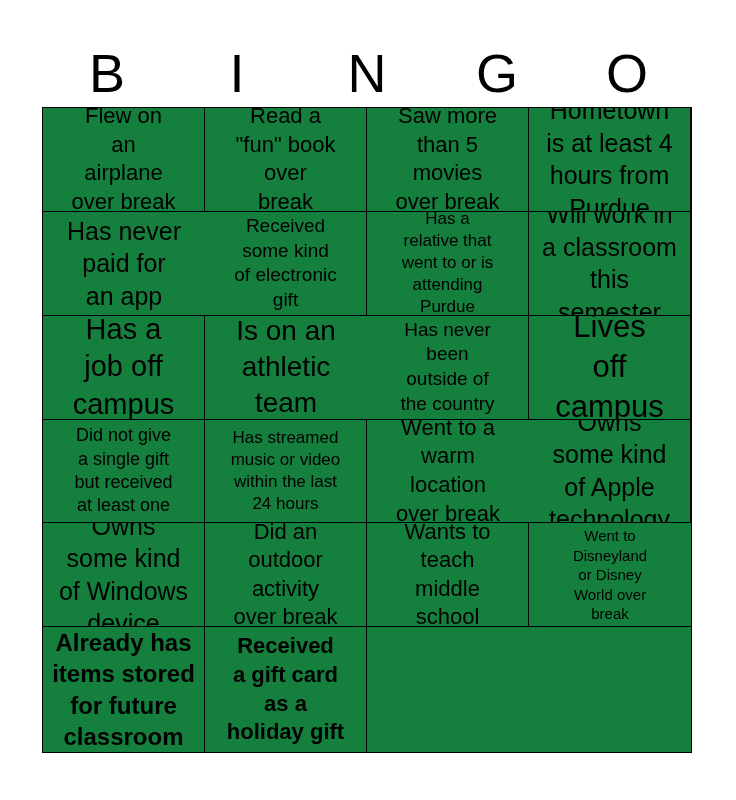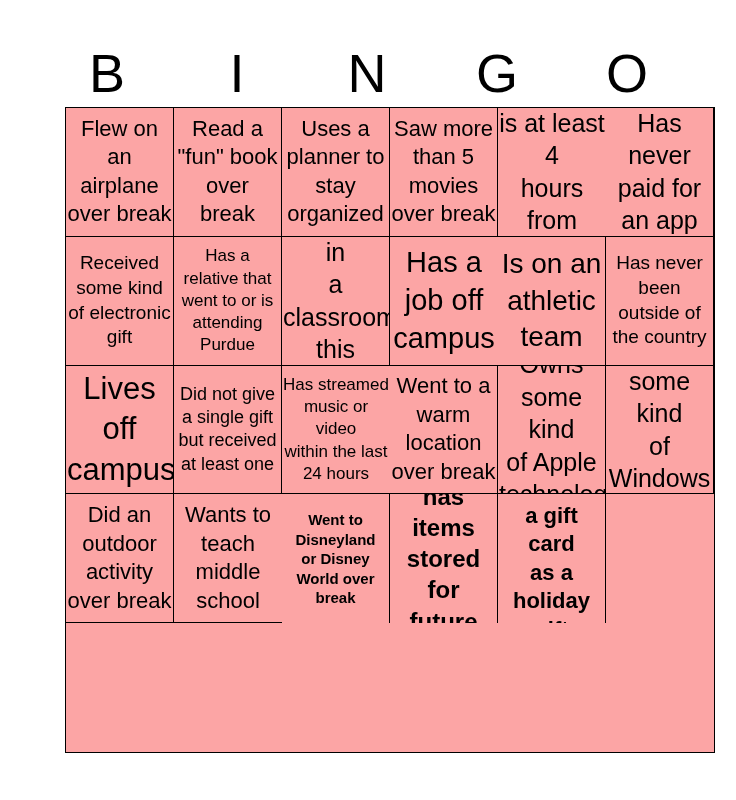--- a/index.html
+++ b/index.html
@@ -36,24 +36,23 @@
   }
   .grid {
     position: absolute;
     left: 42px;
     top: 107px;
     width: 650px;
     height: 646px;
     box-sizing: border-box;
     border: 1.5px solid #000000;
     display: grid;
-    grid-template-columns: repeat(6, 1fr);
+    grid-template-columns: repeat(4, 1fr);
     grid-template-rows: repeat(5, 1fr);
-    background: #fca5a5;
-    margin-left: 23px;
+    background: #15803d;
   }
   .cell {
     box-sizing: border-box;
     border-right: 1.5px solid #000000;
     border-bottom: 1.5px solid #000000;
     display: flex;
     align-items: center;
     justify-content: center;
     text-align: center;
     padding: 0 1px;
@@ -98,26 +97,20 @@
 airplane
 over break</span>
       </div>
     <div class="cell fs22">
         <span class="cell-text">Read a
 "fun" book
 over
 break</span>
       </div>
     <div class="cell fs22">
-        <span class="cell-text">Uses a
-planner to
-stay
-organized</span>
-      </div>
-    <div class="cell fs22">
         <span class="cell-text">Saw more
 than 5
 movies
 over break</span>
       </div>
 
     <div class="cell fs21">
         <span class="cell-text">Hometown
 is at least 4
 hours from

